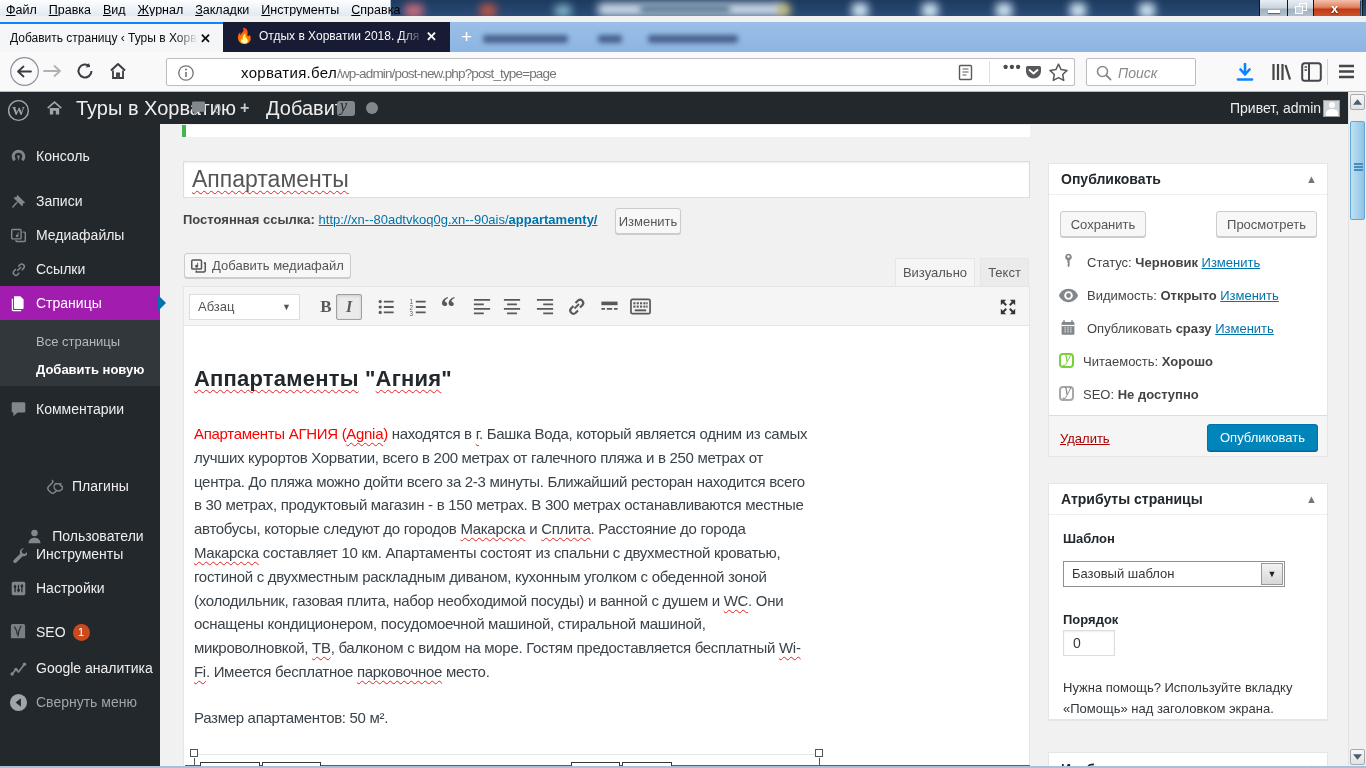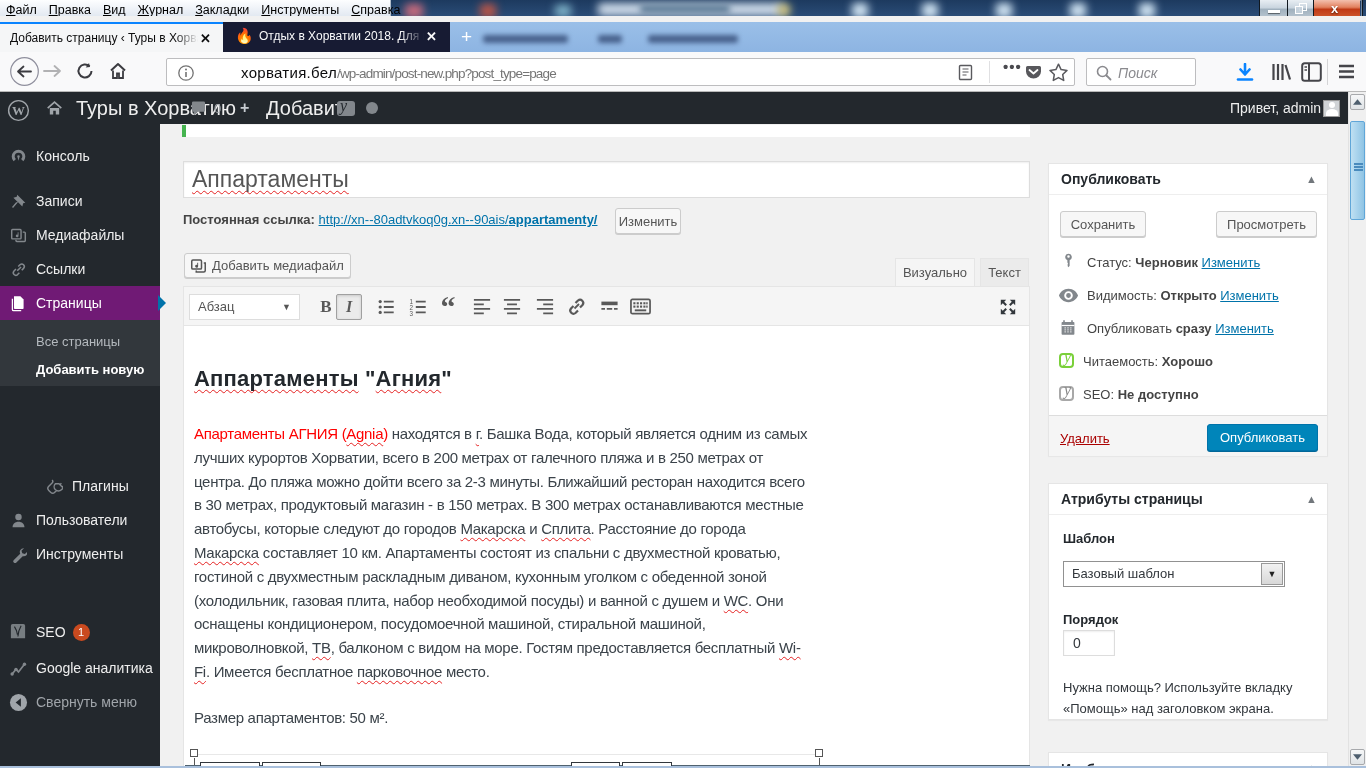--- a/index.html
+++ b/index.html
@@ -36,21 +36,21 @@
 
 
 #adminbar { left:0; top:92px; width:1348px; height:32px; background:#23282d; color:#eee; font-size:13px; }
 #adminbar .it { position:absolute; top:0; height:32px; display:flex; align-items:center; white-space:nowrap; }
 
 
 #sidebar { left:0; top:124px; width:160px; height:644px; background:#23282d; color:#eee; font-size:14px; z-index:5; }
 .mitem { position:absolute; left:0; width:160px; height:34px; display:flex; align-items:center; }
 .mico { width:20px; height:20px; margin-left:8px; margin-right:8px; flex:0 0 20px; color:#82878c; display:flex; align-items:center; justify-content:center; }
 .mtxt { color:#eee; }
-#mi-pages { background:#701a75; }
+#mi-pages { background:#a21caf; }
 #mi-pages:after { content:""; position:absolute; right:-14px; top:50%; margin-top:-8px; border:8px solid transparent; border-left-color:#0073aa; }
 #submenu { position:absolute; left:0; top:196px; width:160px; height:66px; background:#32373c; }
 .smitem { position:absolute; left:36px; font-size:13px; color:#b4b9be; }
 
 
 #content { left:160px; top:124px; width:1188px; height:644px; background:#f1f1f1; overflow:hidden; }
 #titleinput { left:23px; top:37px; width:847px; height:37px; background:#fff; border:1px solid #ddd; box-shadow:inset 0 1px 2px rgba(0,0,0,.07); font-size:23px; color:#555; }
 .btn { background:#f7f7f7; border:1px solid #ccc; border-radius:3px; color:#555; box-shadow:0 1px 0 #ccc; font-size:13px; display:inline-flex; align-items:center; justify-content:center; }
 a.blue { color:#0073aa; text-decoration:underline; }
 #vis-tab,#text-tab { position:absolute; font-size:13px; color:#555; text-align:center; }
@@ -270,44 +270,64 @@
           <path d="M5 1 h8 l4 4 v11 a1 1 0 0 1-1 1 H6 a1 1 0 0 1-1-1z" fill="#fff"></path>
           <path d="M3 4 v13.5 a1.5 1.5 0 0 0 1.5 1.5 H14" fill="none" stroke="#fff" stroke-width="1.6"></path>
         </svg>
       </span>
       <span class="mtxt" style="color:#fff;">Страницы</span>
     </div>
   <div id="submenu">
     <span class="smitem" style="top:14px;">Все страницы</span>
     <span class="smitem" style="top:42px;color:#fff;font-weight:bold;">Добавить новую</span>
   </div>
+  <div class="mitem" style="top:268px;">
+      <span class="mico">
+        <svg width="17" height="17" viewBox="0 0 20 20">
+          <path d="M2 3 a1.5 1.5 0 0 1 1.5-1.5 h13 A1.5 1.5 0 0 1 18 3 v9 a1.5 1.5 0 0 1-1.5 1.5 H9 L4 18 v-4.5 H3.5 A1.5 1.5 0 0 1 2 12z" fill="#82878c"></path>
+        </svg>
+      </span>
+      <span class="mtxt">Комментарии</span>
+    </div>
   <div class="mitem" style="top:345px;padding-left:36px;">
       <span class="mico">
         <svg width="17" height="17" viewBox="0 0 20 20">
           <path d="M13 4 V1.5 M17 4 V1.5 M11.5 4 h7 v3 a5 5 0 0 1-5 5 5 5 0 0 1-5-5z M15 12 v3 c0 2-1.5 3-3.5 3 h-3 c-2 0-3.5-1.5-3.5-3.5 V9 a2.5 2.5 0 0 0-2.5-2.5" fill="none" stroke="#82878c" stroke-width="1.7" transform="rotate(45 10 10)"></path>
         </svg>
       </span>
       <span class="mtxt">Плагины</span>
     </div>
-  <div class="mitem" style="top:379px;">
+  <div class="mitem" style="top:395px;justify-content:center;">
       <span class="mico">
         <svg width="17" height="17" viewBox="0 0 20 20">
           <circle cx="10" cy="6" r="3.8" fill="#82878c"></circle>
           <path d="M3 18 c0-4 3-6.5 7-6.5 s7 2.5 7 6.5z" fill="#82878c"></path>
         </svg>
       </span>
       <span class="mtxt">Пользователи</span>
     </div>
   <div class="mitem" style="top:413px;">
       <span class="mico">
         <svg width="17" height="17" viewBox="0 0 20 20">
           <path d="M16 2.5 a4.5 4.5 0 0 0-4 6.5 L4.5 16.5 a2 2 0 0 0 3 3 L15 12 a4.5 4.5 0 0 0 5.5-5.5 l-3 3 -3-1 -1-3 3-3z" fill="#82878c"></path>
         </svg>
       </span>
       <span class="mtxt">Инструменты</span>
+    </div>
+  <div class="mitem" style="top:447px;">
+      <span class="mico">
+        <svg width="17" height="17" viewBox="0 0 20 20">
+          <rect x="2" y="2" width="16" height="16" rx="2" fill="#82878c"></rect>
+          <path d="M6 5.5 v9 M10 5.5 v9 M14 5.5 v9" stroke="#23282d" stroke-width="1.5"></path>
+          <circle cx="6" cy="8" r="1.6" fill="#23282d"></circle>
+          <circle cx="10" cy="12" r="1.6" fill="#23282d"></circle>
+          <circle cx="14" cy="7" r="1.6" fill="#23282d"></circle>
+        </svg>
+      </span>
+      <span class="mtxt">Настройки</span>
     </div>
   <div class="mitem" style="top:491px;">
       <span class="mico">
         <svg width="18" height="16" viewBox="0 0 20 18">
           <path d="M2 16 V2 a2 2 0 0 1 2-2 h12 a2 2 0 0 1 2 2 v14z" fill="#82878c" opacity=".9"></path>
           <path d="M6 3 c2 3 3 6 3.4 9 M13.5 2 c-2 3.5-3.3 7-3.6 12" fill="none" stroke="#23282d" stroke-width="1.3"></path>
         </svg>
       </span>
       <span class="mtxt">SEO</span>
       <span style="margin-left:7px;width:17px;height:17px;border-radius:50%;background:#ca4a1f;color:#fff;font-size:11px;display:inline-flex;align-items:center;justify-content:center;">1</span>

